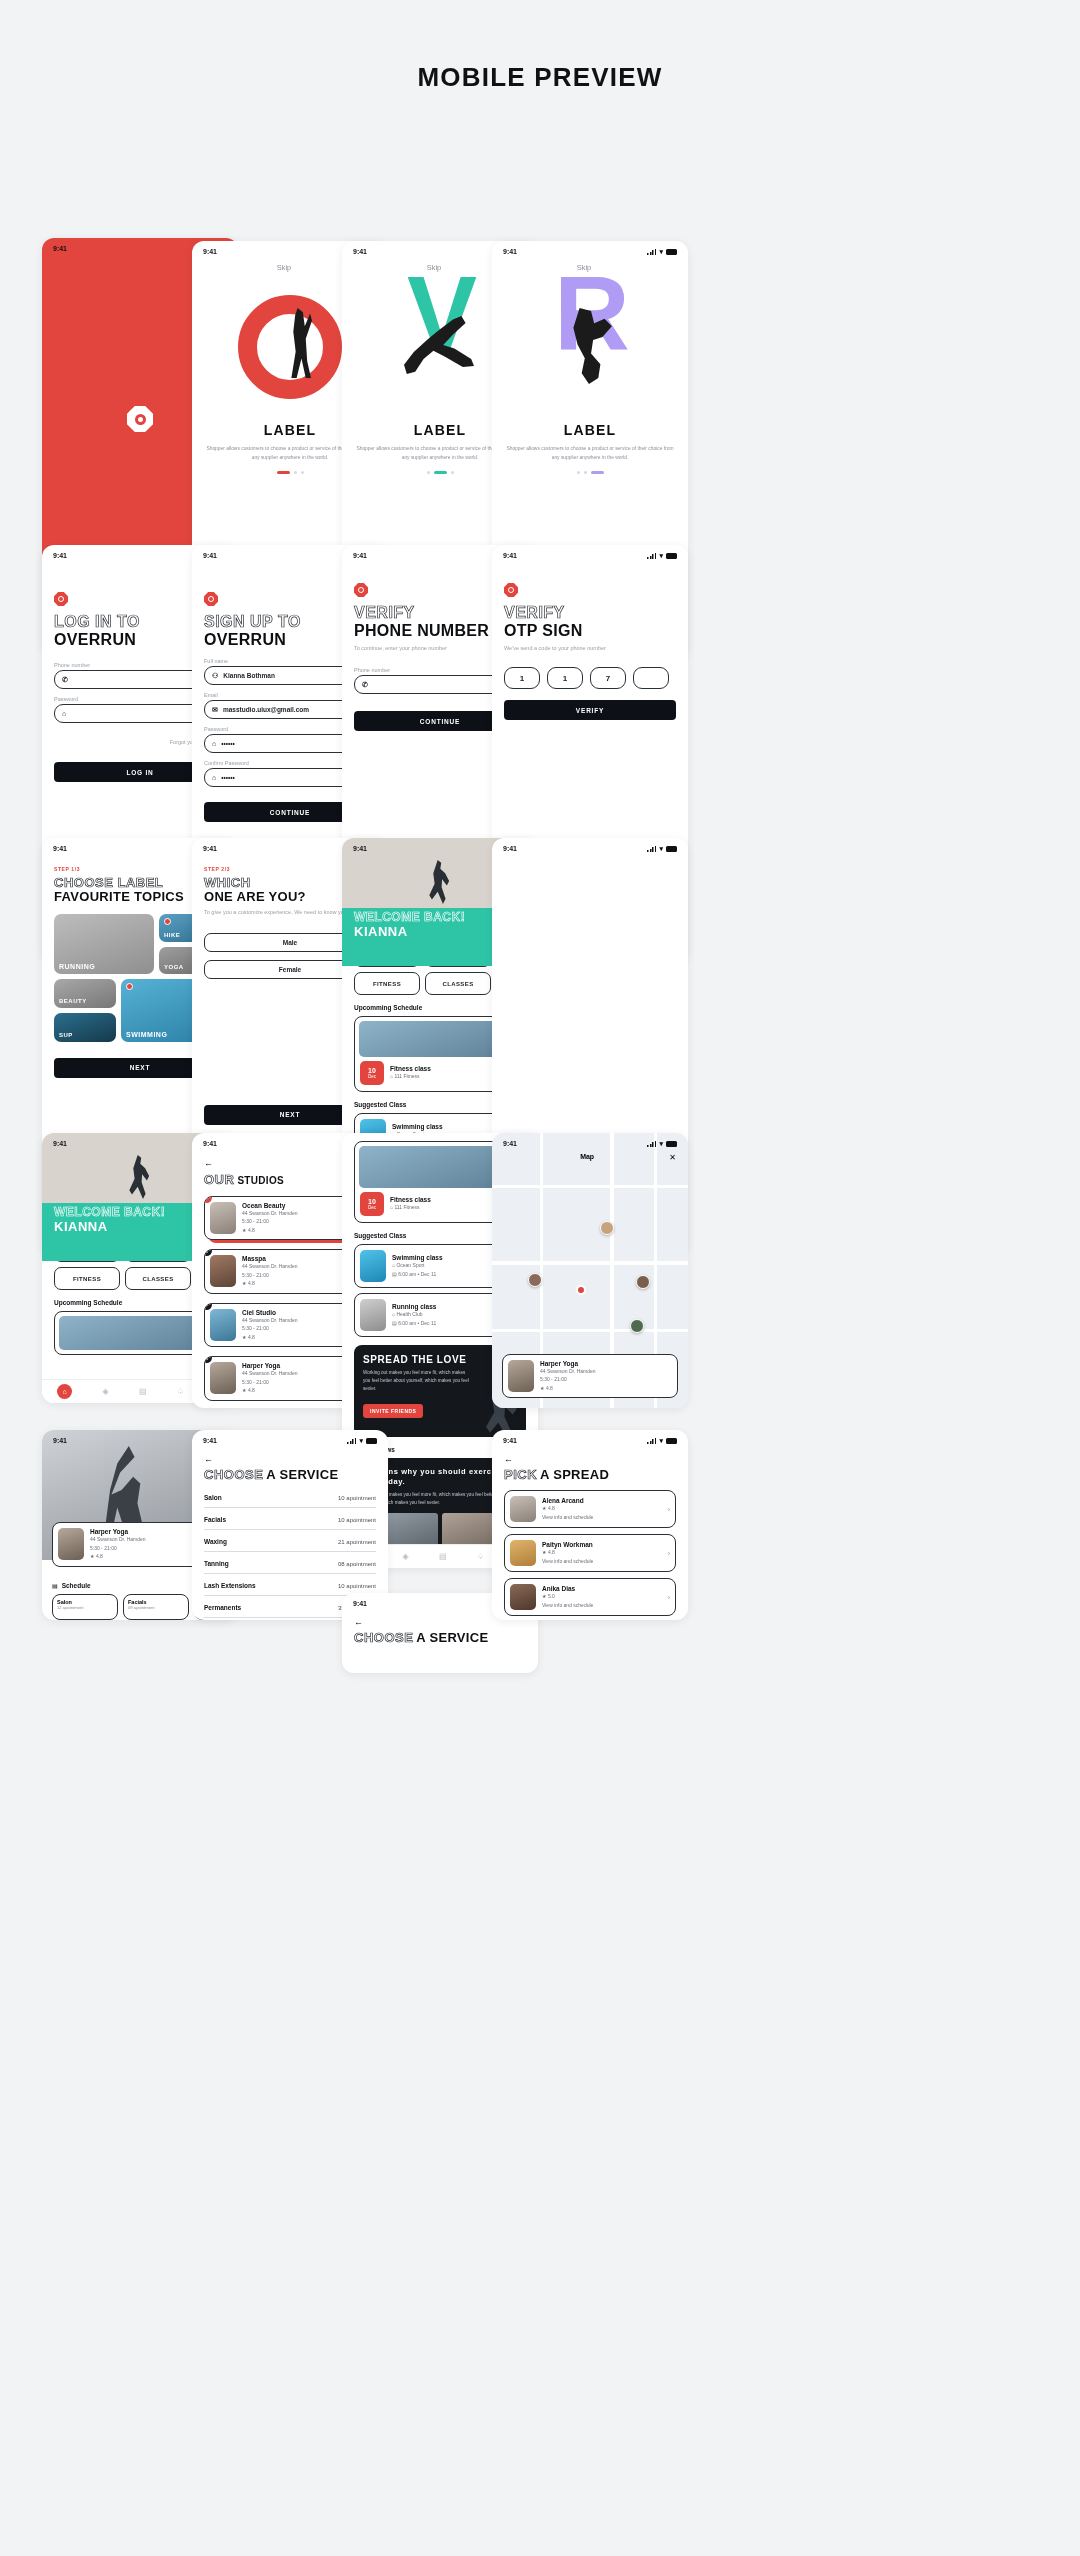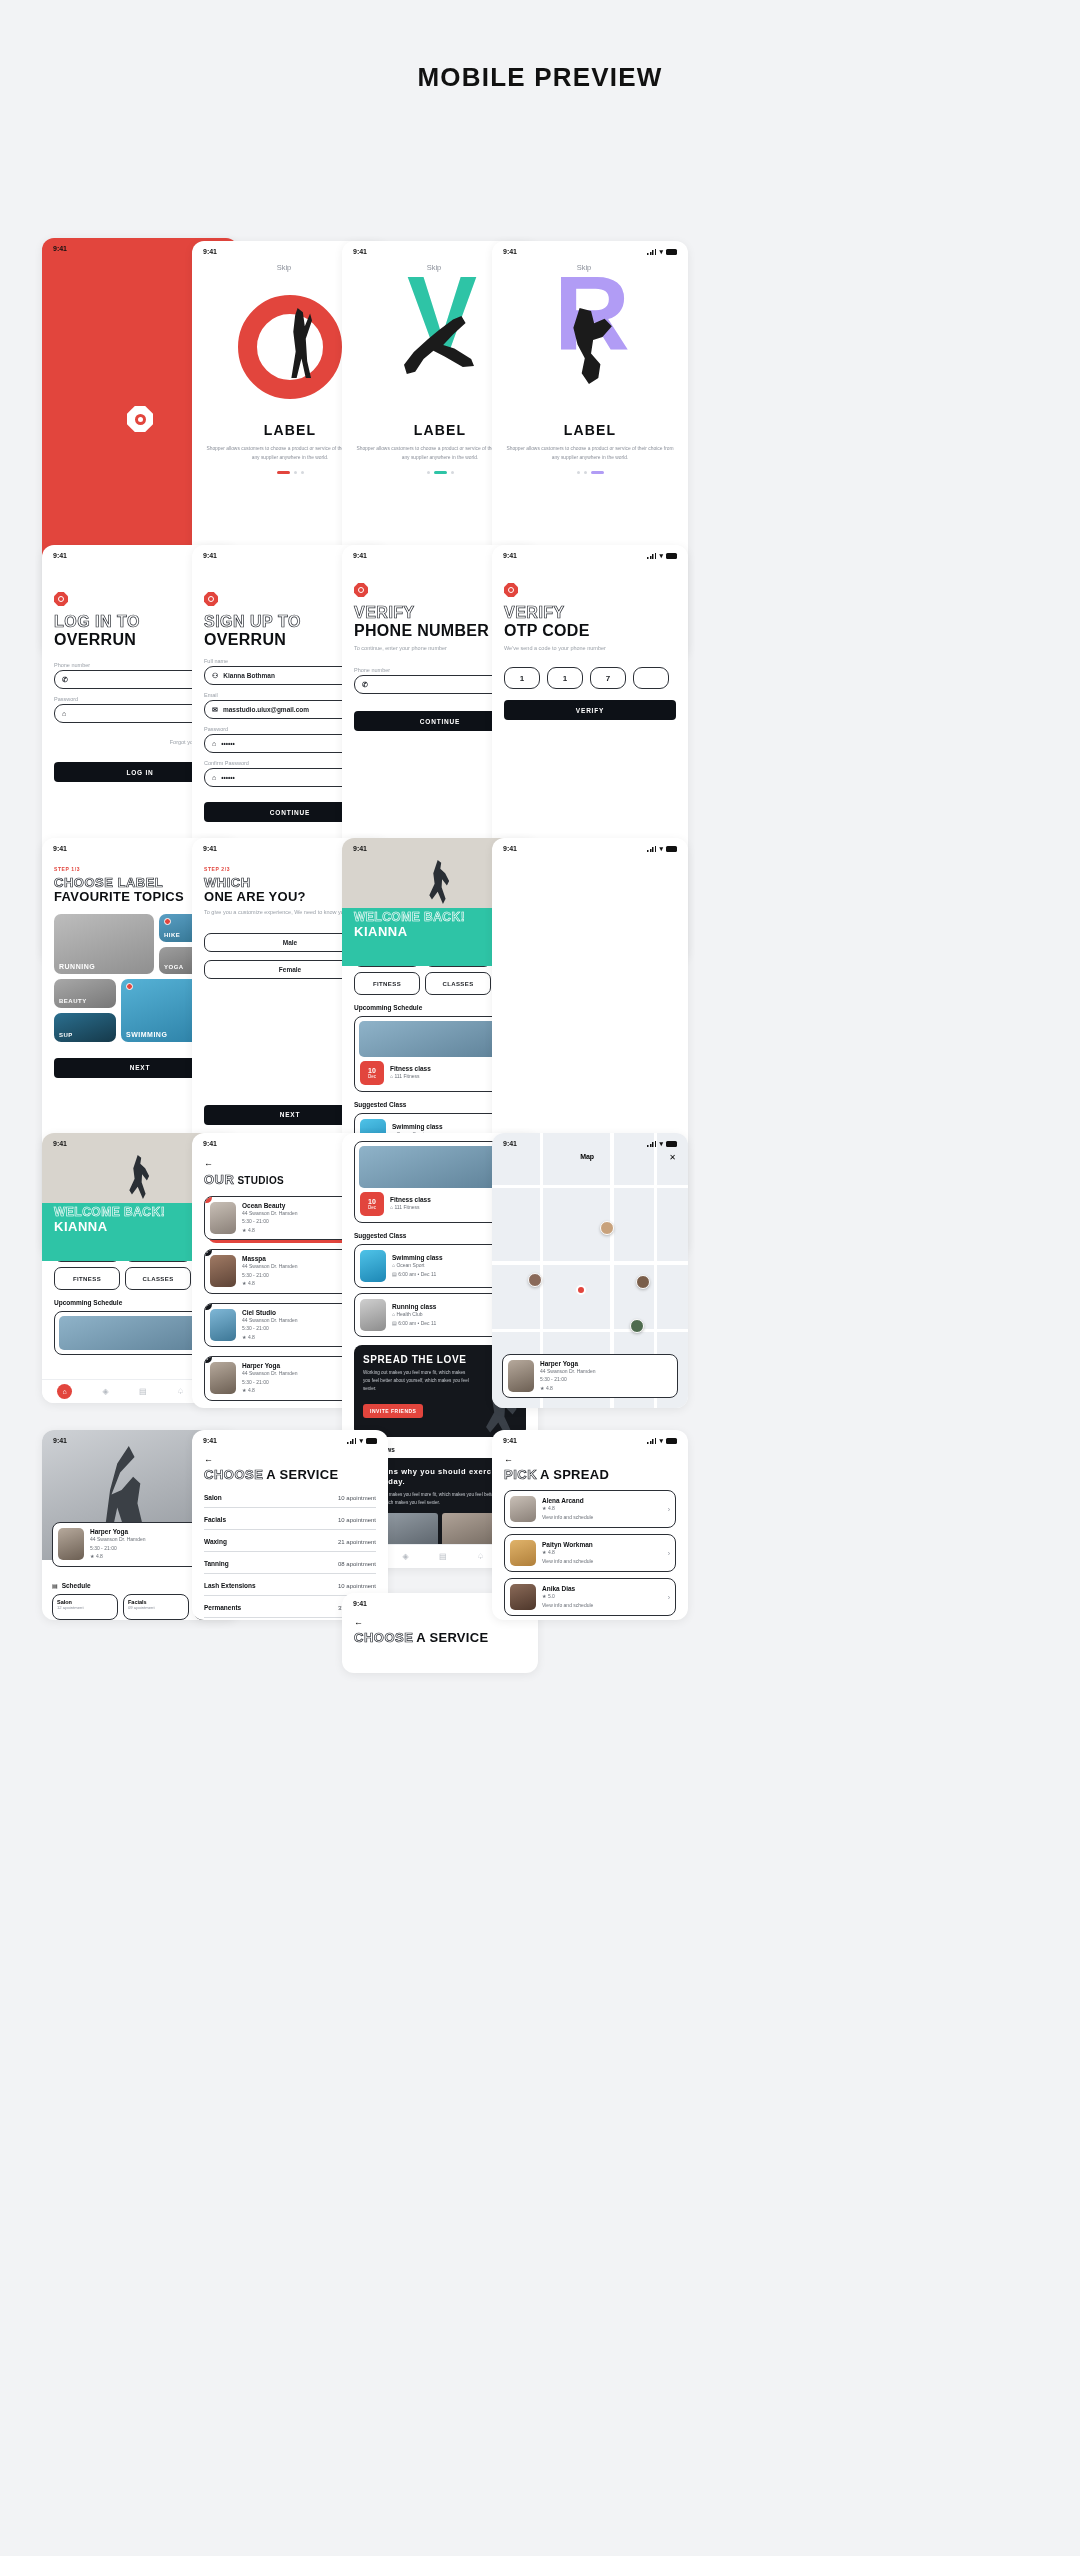--- a/index.html
+++ b/index.html
@@ -336,21 +336,21 @@
           <span class="bars"></span>
           <span class="wifi">▾</span>
           <span class="batt"></span>
         </span>
       </div>
     <div class="scr" style="padding-top:22px;">
       <div class="logo-mark">
           <i></i>
         </div>
       <div class="outline-h" style="margin-top:8px;">VERIFY</div>
-      <div class="solid-h">OTP CODE</div>
+      <div class="solid-h">OTP SIGN</div>
       <div class="sub" style="padding-top:5px;">We've send a code to your phone number</div>
       <div style="height:14px;"></div>
       <div style="display:flex;gap:7px;">
         <div class="field" style="width:36px;justify-content:center;height:22px;font-size:8px;">1</div>
         <div class="field" style="width:36px;justify-content:center;height:22px;font-size:8px;">1</div>
         <div class="field" style="width:36px;justify-content:center;height:22px;font-size:8px;">7</div>
         <div class="field" style="width:36px;justify-content:center;height:22px;font-size:8px;"></div>
       </div>
       <div style="height:4px;"></div>
       <div class="btn-dark">VERIFY</div>

